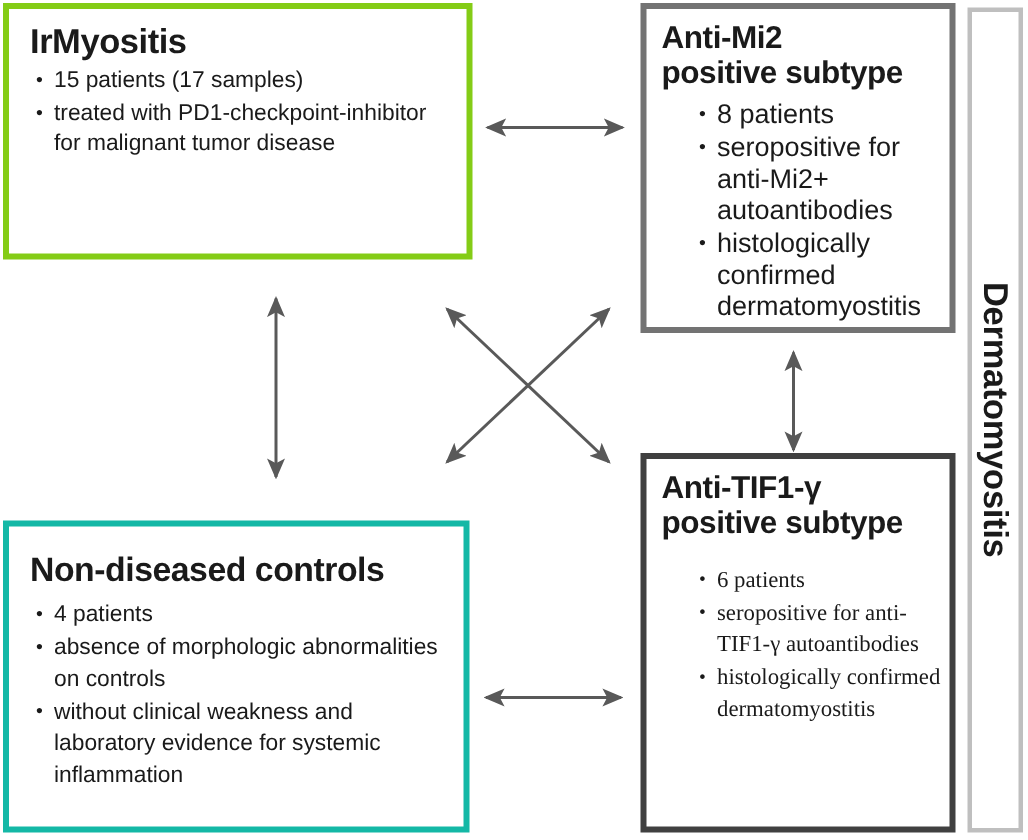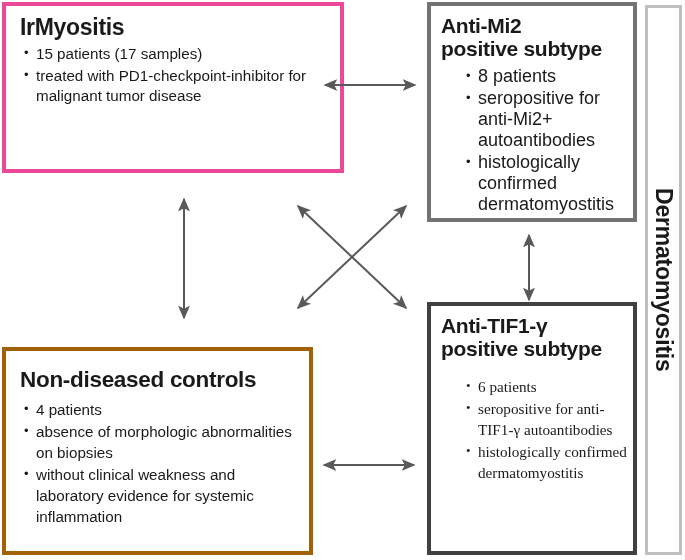--- a/index.html
+++ b/index.html
@@ -41,22 +41,22 @@
     position: absolute;
     left: 2px;
     top: -1px;
     font-size: 13px;
     line-height: inherit;
   }
 
   
   #box-irmyositis {
     left: 2px;  top: 2px;
-    width: 342px; height: 171px;
-    border: 4px solid #ec4899;
+    width: 313px; height: 171px;
+    border: 4px solid #84cc16;
   }
   #box-irmyositis .box-title {
     font-size: 23px;
     line-height: 26px;
     margin: 8px 0 4px 14px;
   }
   #box-irmyositis .box-list {
     font-size: 15.2px;
     line-height: 20.5px;
     margin-left: 16px;
@@ -78,21 +78,21 @@
     font-size: 18px;
     line-height: 21px;
     margin-left: 33px;
     margin-right: 6px;
   }
 
   
   #box-controls {
     left: 2px; top: 347px;
     width: 311px; height: 208px;
-    border: 4px solid #a16207;
+    border: 4px solid #14b8a6;
   }
   #box-controls .box-title {
     font-size: 22.5px;
     line-height: 26px;
     margin: 16px 0 6px 14px;
   }
   #box-controls .box-list {
     font-size: 15.2px;
     line-height: 21px;
     margin-left: 16px;
@@ -170,21 +170,21 @@
       <li>8 patients</li>
       <li>seropositive for anti-Mi2+ autoantibodies</li>
       <li>histologically confirmed dermatomyostitis</li>
     </ul>
   </div>
 
   <div class="box" id="box-controls">
     <div class="box-title">Non-diseased controls</div>
     <ul class="box-list">
       <li>4 patients</li>
-      <li>absence of morphologic abnormalities on biopsies</li>
+      <li>absence of morphologic abnormalities on controls</li>
       <li>without clinical weakness and laboratory evidence for systemic inflammation</li>
     </ul>
   </div>
 
   <div class="box" id="box-antitif1">
     <div class="box-title">
       <div>Anti-TIF1-γ</div>
       <div>positive subtype</div>
     </div>
     <ul class="box-list">

